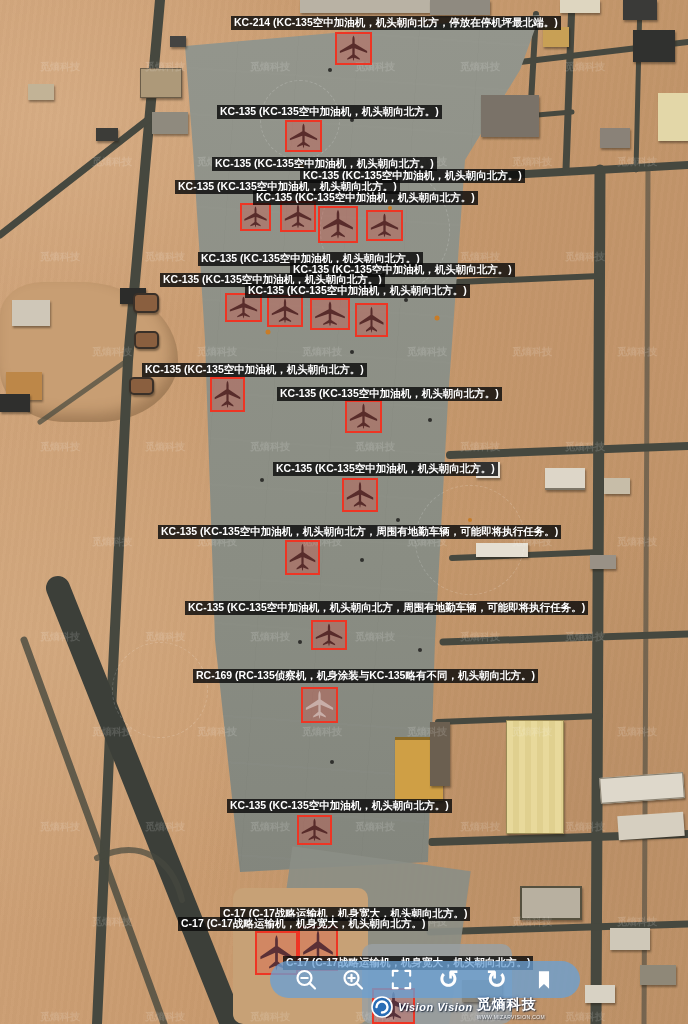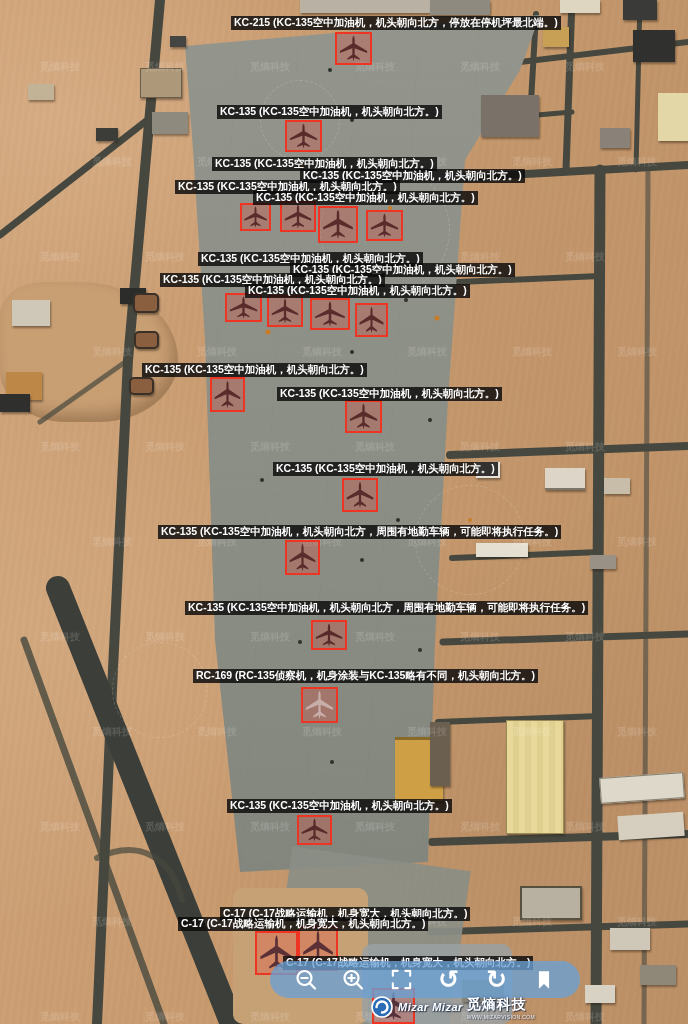--- a/index.html
+++ b/index.html
@@ -330,21 +330,21 @@
         </svg>
       </div>
       <div class="abox" style="left: 372px; top: 988px; width: 43px; height: 36px;">
         <svg viewBox="0 0 40 40" preserveAspectRatio="none">
           <path d="M20 2.2 C20.9 3.6 21.4 5.4 21.4 7.6 L21.4 13.2 L36.5 23.4 L36.5 26.2 L21.4 19.8 L21.4 28.4 L27.6 33.8 L27.6 35.6 L20.9 32.8 C20.8 34.6 20.5 36 20 37.4 C19.5 36 19.2 34.6 19.1 32.8 L12.4 35.6 L12.4 33.8 L18.6 28.4 L18.6 19.8 L3.5 26.2 L3.5 23.4 L18.6 13.2 L18.6 7.6 C18.6 5.4 19.1 3.6 20 2.2 Z" fill="#4a2430" fill-opacity="0.88"></path>
         </svg>
       </div>
     </div>
 
   <div id="labelLayer">
-      <div class="albl" style="left: 231px; top: 16px;">KC-215 (KC-135空中加油机，机头朝向北方，停放在停机坪最北端。)</div>
+      <div class="albl" style="left: 231px; top: 16px;">KC-214 (KC-135空中加油机，机头朝向北方，停放在停机坪最北端。)</div>
       <div class="albl" style="left: 217px; top: 105px;">KC-135 (KC-135空中加油机，机头朝向北方。)</div>
       <div class="albl" style="left: 212px; top: 157px;">KC-135 (KC-135空中加油机，机头朝向北方。)</div>
       <div class="albl" style="left: 300px; top: 169px;">KC-135 (KC-135空中加油机，机头朝向北方。)</div>
       <div class="albl" style="left: 175px; top: 180px;">KC-135 (KC-135空中加油机，机头朝向北方。)</div>
       <div class="albl" style="left: 253px; top: 191px;">KC-135 (KC-135空中加油机，机头朝向北方。)</div>
       <div class="albl" style="left: 198px; top: 252px;">KC-135 (KC-135空中加油机，机头朝向北方。)</div>
       <div class="albl" style="left: 290px; top: 263px;">KC-135 (KC-135空中加油机，机头朝向北方。)</div>
       <div class="albl" style="left: 160px; top: 273px;">KC-135 (KC-135空中加油机，机头朝向北方。)</div>
       <div class="albl" style="left: 245px; top: 284px;">KC-135 (KC-135空中加油机，机头朝向北方。)</div>
       <div class="albl" style="left: 142px; top: 363px;">KC-135 (KC-135空中加油机，机头朝向北方。)</div>
@@ -401,20 +401,20 @@
     </button>
   </div>
 
   <div id="logo">
     <span>
       <svg width="24" height="26" viewBox="0 0 24 26">
         <circle cx="12" cy="13" r="10" fill="#2a6db5" stroke="#fff" stroke-width="1.6"></circle>
         <path d="M6.5 13 A5.5 5.5 0 1 1 12 18.5" fill="none" stroke="#fff" stroke-width="2.4" stroke-linecap="round"></path>
       </svg>
     </span>
-    <span id="logoName">Mizar Mizar</span>
+    <span id="logoName">Vision Vision</span>
     <span id="logoBrandWrap">
       <span id="logoBrand">觅熵科技</span>
       <span id="logoSite">WWW.MIZARVISION.COM</span>
     </span>
   </div>
 
 </div>
 
 </body></html>

